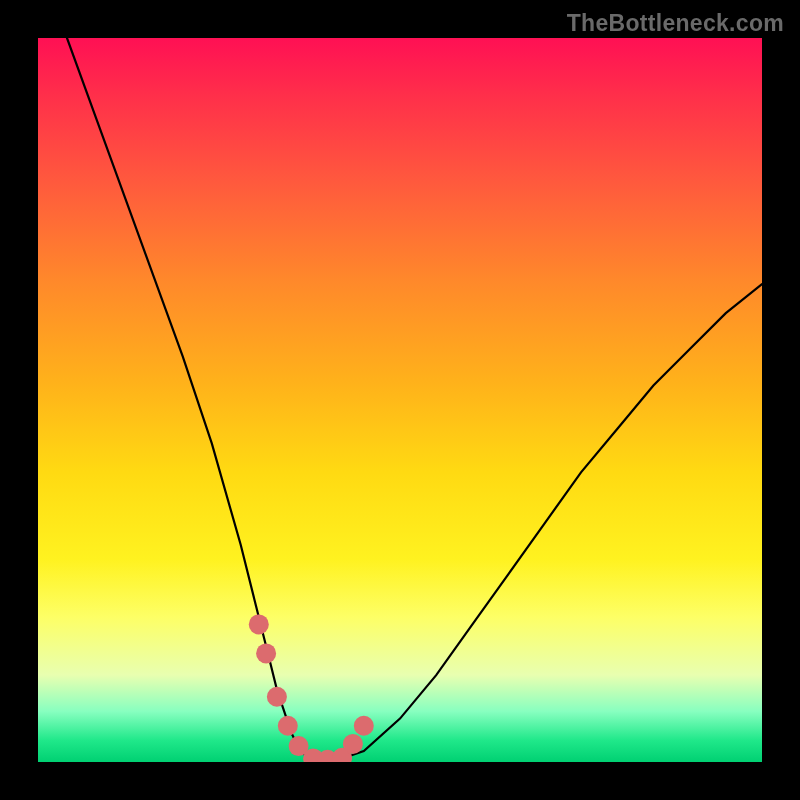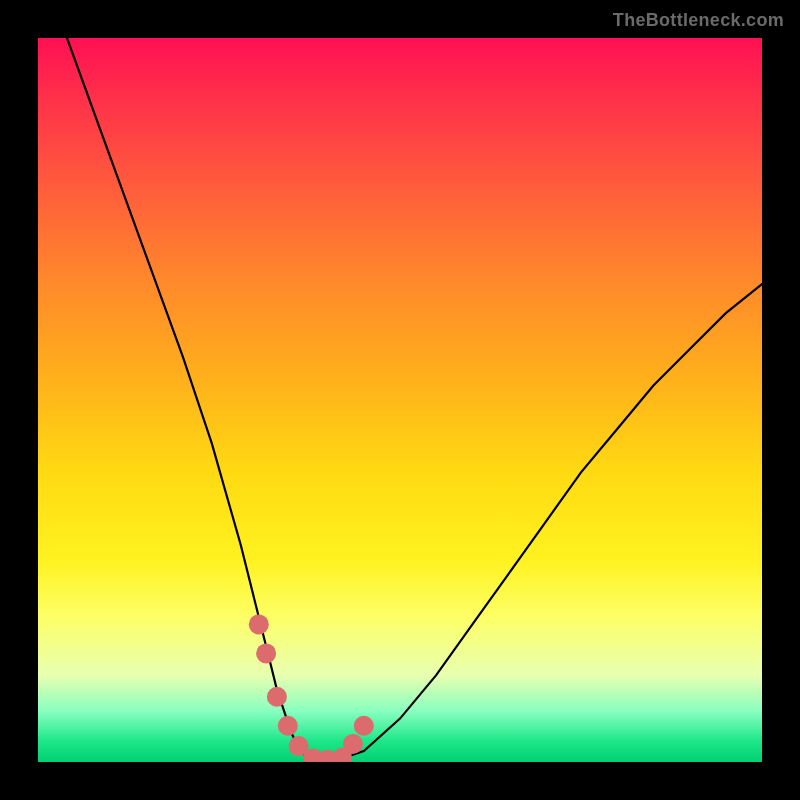--- a/index.html
+++ b/index.html
@@ -32,21 +32,21 @@
       #88ffc0 93%,
       #20e88a 97%,
       #00d072 100%);
   }
 
   .watermark {
     position: absolute;
     top: 10px;
     right: 16px;
     color: #6a6a6a;
-    font-size: 18px;
+    font-size: 23px;
     font-weight: 600;
     letter-spacing: 0.3px;
   }
 
   svg.curve {
     position: absolute;
     left: 0; top: 0;
     width: 724px; height: 724px;
   }
 </style>

